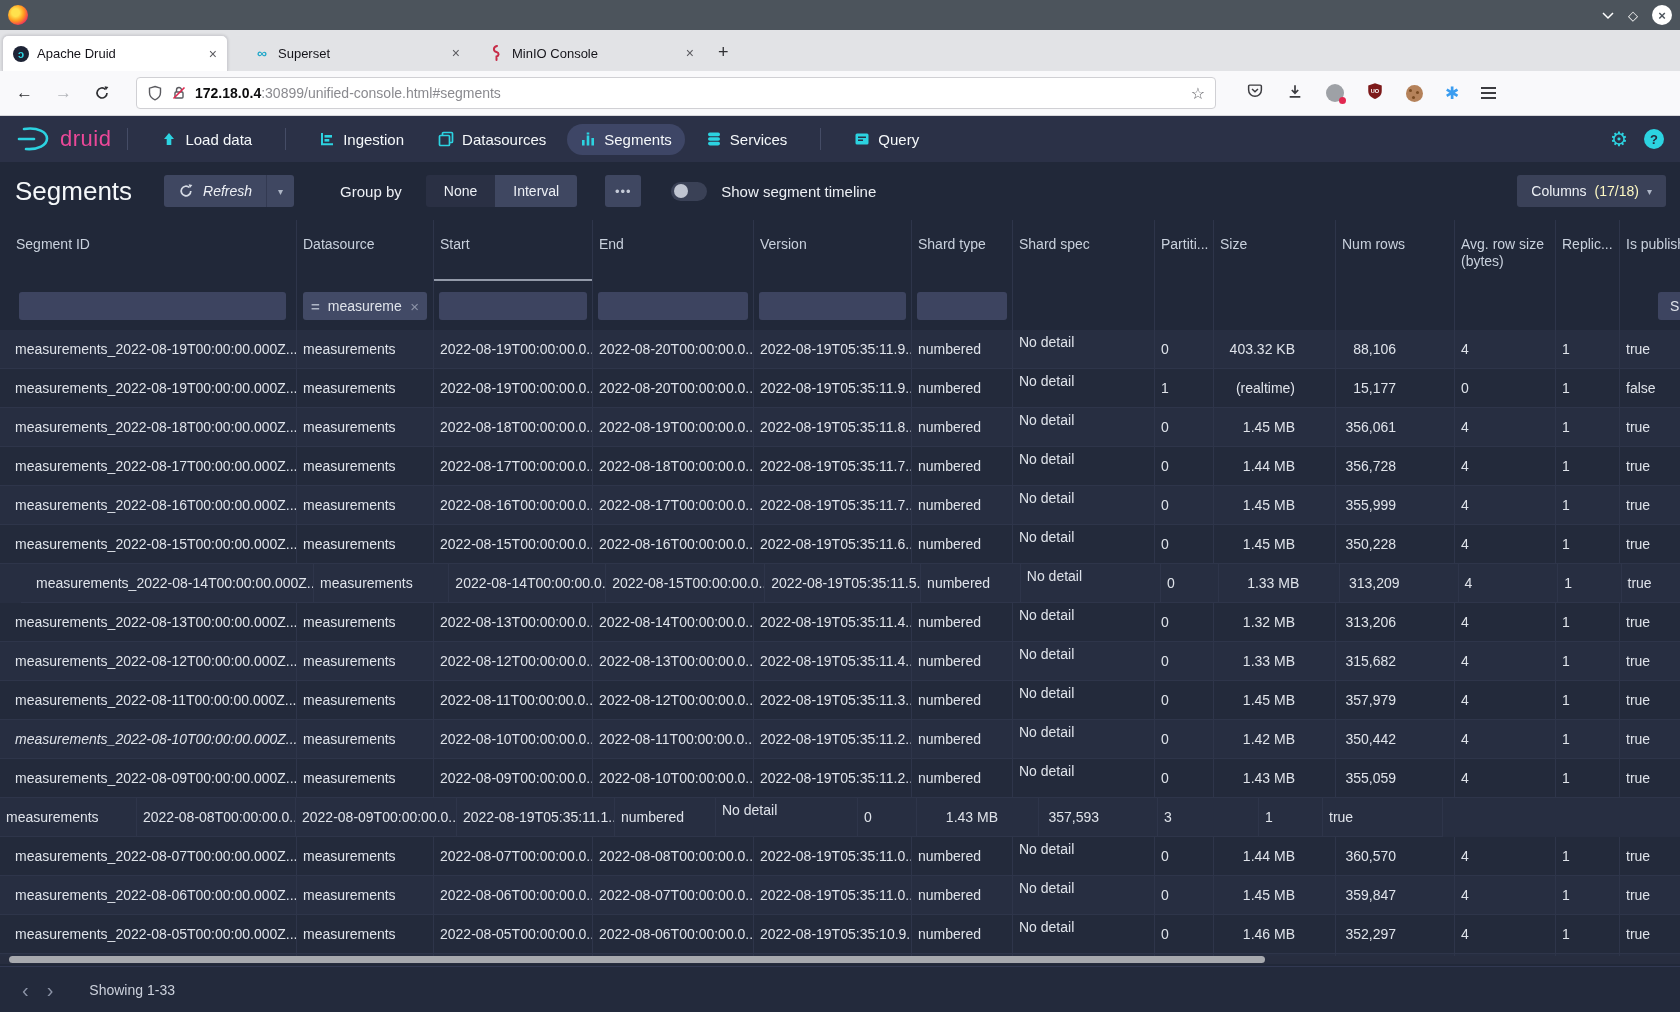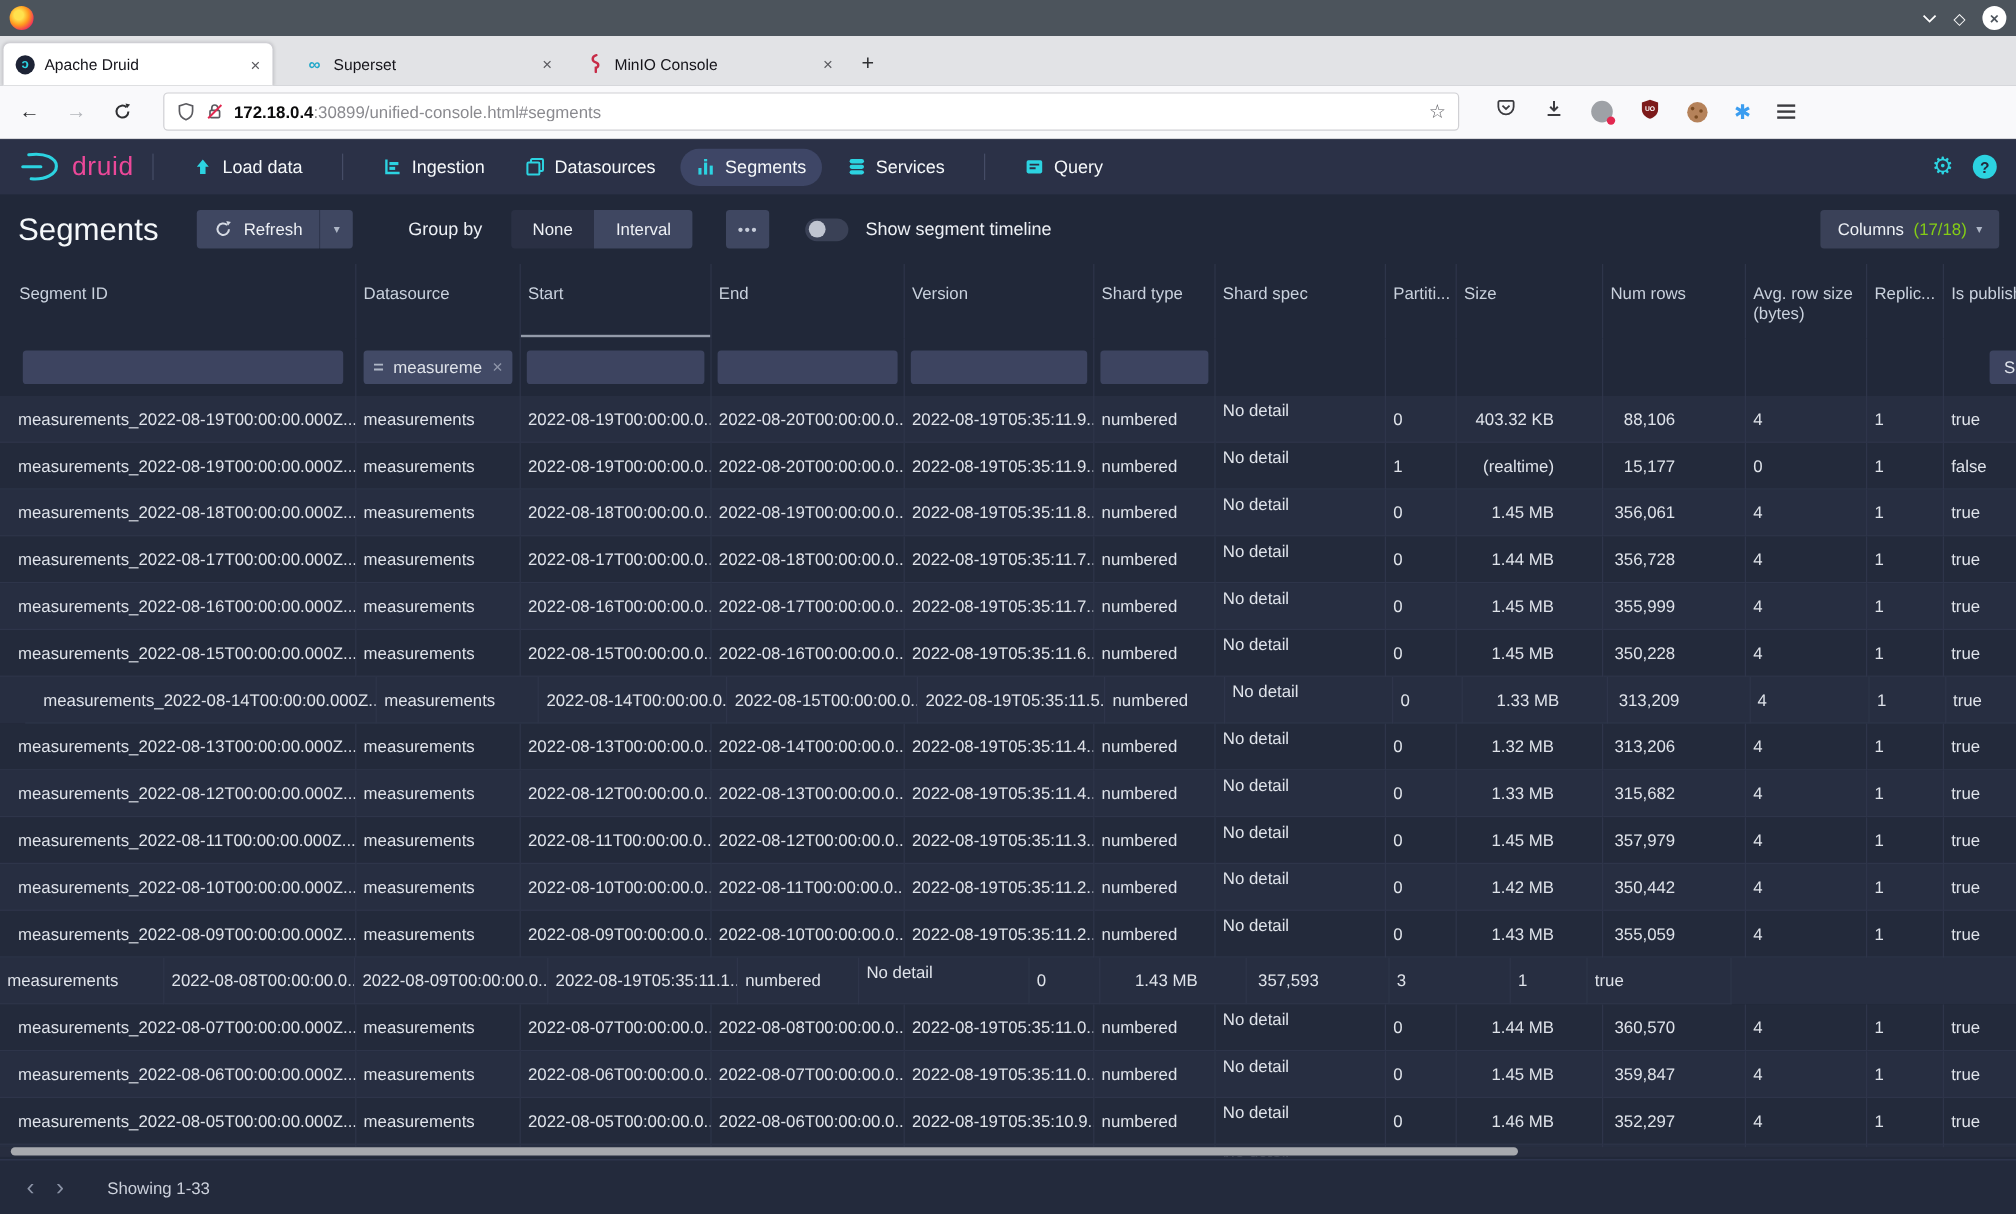--- a/index.html
+++ b/index.html
@@ -52,33 +52,33 @@
   .nav-item.active{background:#3e4666;}
   .nav-right{position:absolute;right:16px;display:flex;align-items:center;gap:16px;}
   .gear{font-size:20px;color:#2cd3e1;line-height:1;}
   .help{width:20px;height:20px;border-radius:50%;background:#2cd3e1;color:#232a3c;font-weight:bold;font-size:13px;display:flex;align-items:center;justify-content:center;}
 
   
   .view-header{position:absolute;top:162px;left:0;width:1680px;height:58px;display:flex;align-items:center;}
   .vh-title{font-size:26px;color:#f5f8fa;margin-left:15px;}
   .btn{background:#3f4761;color:#edf0f5;font-size:14px;border-radius:3px;display:flex;align-items:center;justify-content:center;height:32px;}
   .refresh-split{display:flex;margin-left:32px;}
-  .refresh-main{padding:0 14px;gap:9px;border-radius:3px 0 0 3px;}
+  .refresh-main{padding:0 14px;gap:9px;border-radius:3px 0 0 3px;font-style:italic;}
   .refresh-caret{width:28px;border-radius:0 3px 3px 0;border-left:1px solid #333a52;color:#aeb6c6;font-size:11px;}
   .groupby-label{font-size:15px;color:#edf0f5;margin-left:46px;}
   .seg-group{display:flex;margin-left:24px;}
   .seg-btn{padding:0 18px;}
   .seg-btn.on{background:#2a3044;border-radius:3px 0 0 3px;}
   .seg-btn.off{border-radius:0 3px 3px 0;}
   .more-btn{width:36px;margin-left:28px;color:#c5cbd8;letter-spacing:1px;font-size:13px;}
   .toggle{margin-left:30px;width:36px;height:19px;border-radius:10px;background:#3a4156;position:relative;}
   .toggle .knob{position:absolute;left:3px;top:2.5px;width:14px;height:14px;border-radius:50%;background:#c0c5d1;}
   .toggle-label{font-size:15px;color:#edf0f5;margin-left:14px;}
   .columns-btn{position:absolute;right:14px;padding:0 14px;gap:8px;background:#3a4158;}
-  .columns-count{color:#84cc16;}
+  .columns-count{color:#fef9c3;}
   .caret{font-size:10px;color:#aeb6c6;}
 
   
   .thead{position:absolute;top:220px;left:0;height:62px;display:flex;width:1740px;}
   .th{position:relative;border-right:1px solid #2e354a;padding:16px 6px 0 6px;font-size:14px;color:#c9d1dd;line-height:17px;overflow:hidden;}
   .th.first{padding-left:16px;}
   .sort-underline{position:absolute;left:0;right:0;bottom:1px;height:2px;background:#939aa9;}
   .tfilter{position:absolute;top:282px;left:0;height:48px;display:flex;width:1740px;}
   .tf{position:relative;border-right:1px solid #2e354a;display:flex;align-items:center;}
   .filter-input{height:28px;background:#3d4460;border-radius:3px;flex:1;margin:0 5px;}
@@ -492,21 +492,21 @@
         <div class="td" style="width: 101px;">numbered</div>
         <div class="td top" style="width: 142px;">No detail</div>
         <div class="td" style="width: 59px;">0</div>
         <div class="td ralign sz" style="width: 122px;">1.45 MB</div>
         <div class="td ralign nr" style="width: 119px;">357,979</div>
         <div class="td" style="width: 101px;">4</div>
         <div class="td" style="width: 64px;">1</div>
         <div class="td" style="width: 120px;">true</div>
       </div>
       <div class="tr odd">
-        <div class="td first" style="width: 297px;">measurements_2022-08-10T00:00:00.000Z...</div>
+        <div class="td first" style="width: 297px; font-style: italic;">measurements_2022-08-10T00:00:00.000Z...</div>
         <div class="td" style="width: 137px;">measurements</div>
         <div class="td" style="width: 159px;">2022-08-10T00:00:00.0...</div>
         <div class="td" style="width: 161px;">2022-08-11T00:00:00.0...</div>
         <div class="td" style="width: 158px;">2022-08-19T05:35:11.2...</div>
         <div class="td" style="width: 101px;">numbered</div>
         <div class="td top" style="width: 142px;">No detail</div>
         <div class="td" style="width: 59px;">0</div>
         <div class="td ralign sz" style="width: 122px;">1.42 MB</div>
         <div class="td ralign nr" style="width: 119px;">350,442</div>
         <div class="td" style="width: 101px;">4</div>

